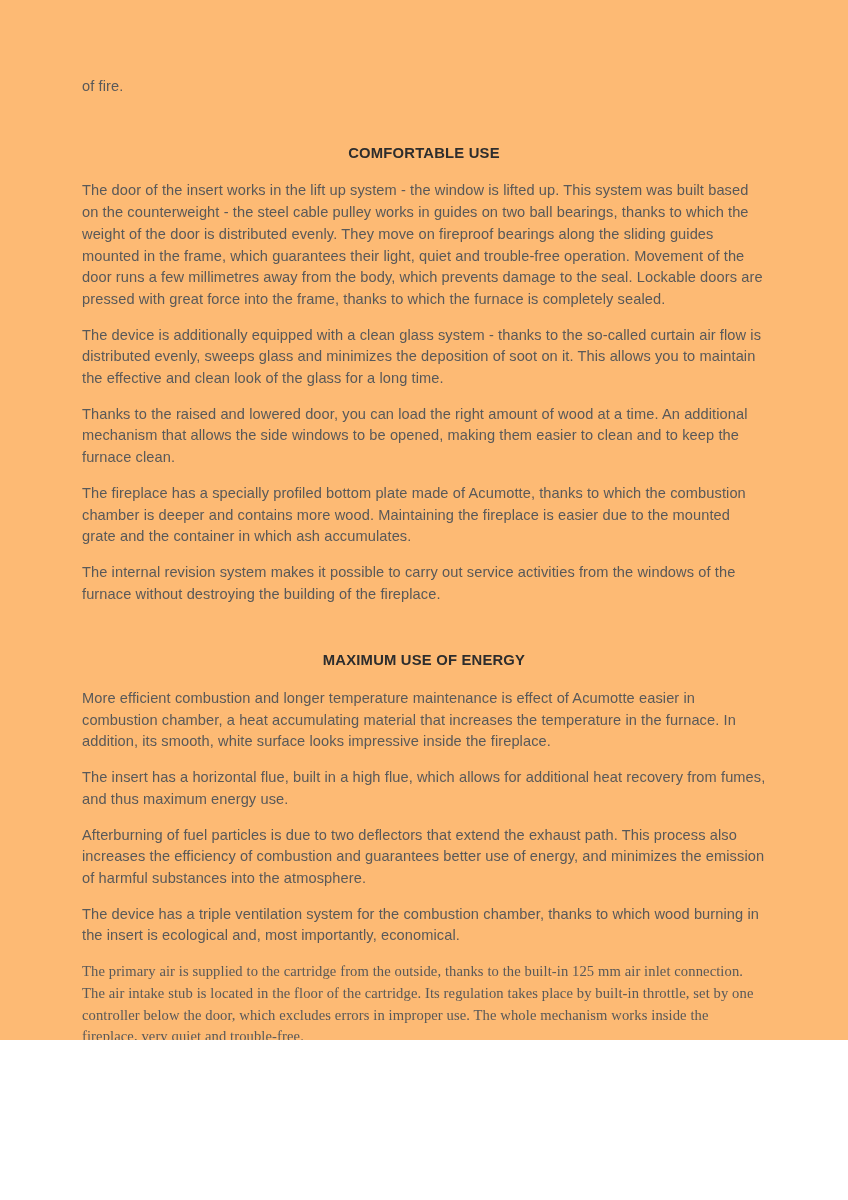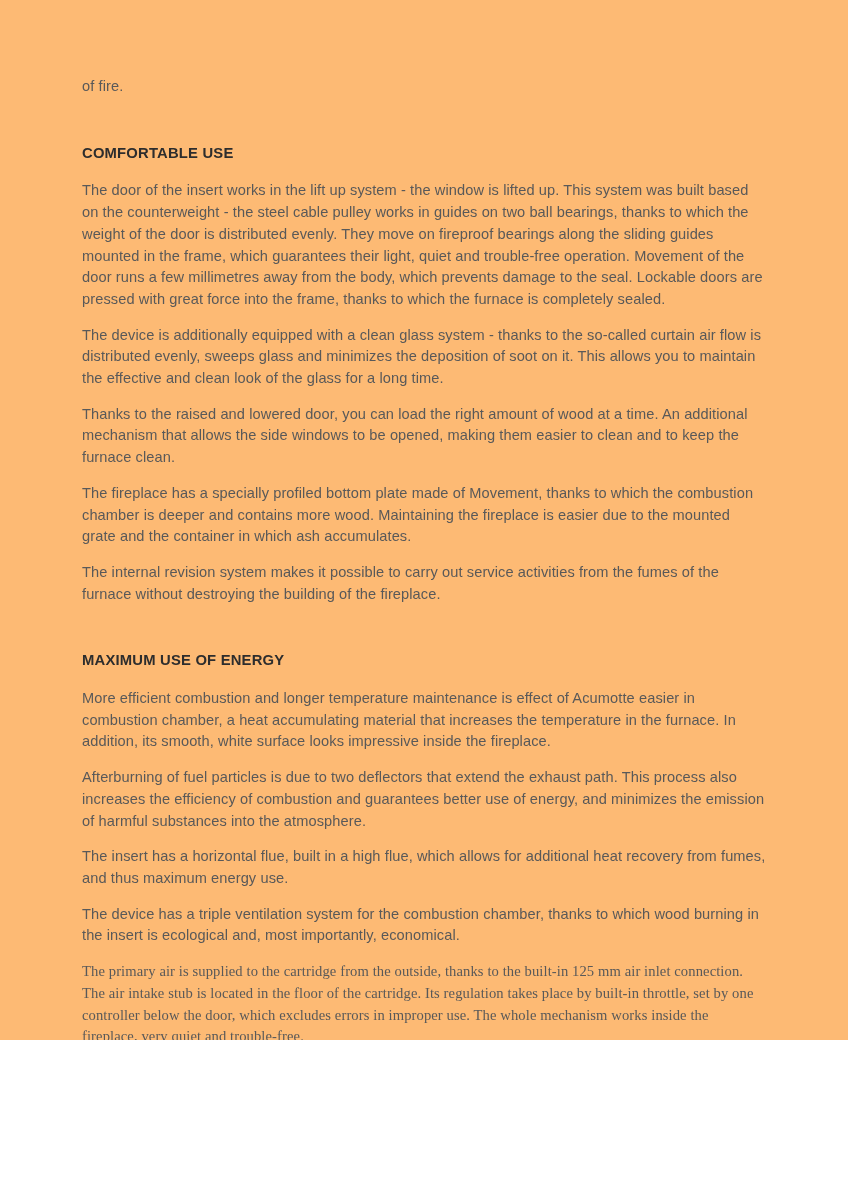--- a/index.html
+++ b/index.html
@@ -27,20 +27,21 @@
   }
   .intro-fragment {
     margin: 0 0 0 0;
   }
   .section-heading {
     margin: 45px 0 16px 0;
     font-size: 14.8px;
     font-weight: bold;
     color: #2d2d2d;
     letter-spacing: 0.2px;
+    text-align: center;
   }
   .para {
     margin: 0 0 14px 0;
   }
   .para:last-child {
     margin-bottom: 0;
     font-family: Liberation Serif, serif;
   }
 </style>
 </head>
@@ -49,25 +50,25 @@
 <div class="page">
   <div class="content">
 
     <p class="para intro-fragment">of fire.</p>
 
     <h2 class="section-heading">COMFORTABLE USE</h2>
 
     <p class="para">The door of the insert works in the lift up system - the window is lifted up. This system was built based on the counterweight - the steel cable pulley works in guides on two ball bearings, thanks to which the weight of the door is distributed evenly. They move on fireproof bearings along the sliding guides mounted in the frame, which guarantees their light, quiet and trouble-free operation. Movement of the door runs a few millimetres away from the body, which prevents damage to the seal. Lockable doors are pressed with great force into the frame, thanks to which the furnace is completely sealed.</p>
     <p class="para">The device is additionally equipped with a clean glass system - thanks to the so-called curtain air flow is distributed evenly, sweeps glass and minimizes the deposition of soot on it. This allows you to maintain the effective and clean look of the glass for a long time.</p>
     <p class="para">Thanks to the raised and lowered door, you can load the right amount of wood at a time. An additional mechanism that allows the side windows to be opened, making them easier to clean and to keep the furnace clean.</p>
-    <p class="para">The fireplace has a specially profiled bottom plate made of Movement, thanks to which the combustion chamber is deeper and contains more wood. Maintaining the fireplace is easier due to the mounted grate and the container in which ash accumulates.</p>
-    <p class="para">The internal revision system makes it possible to carry out service activities from the fumes of the furnace without destroying the building of the fireplace.</p>
+    <p class="para">The fireplace has a specially profiled bottom plate made of Acumotte, thanks to which the combustion chamber is deeper and contains more wood. Maintaining the fireplace is easier due to the mounted grate and the container in which ash accumulates.</p>
+    <p class="para">The internal revision system makes it possible to carry out service activities from the windows of the furnace without destroying the building of the fireplace.</p>
 
     <h2 class="section-heading">MAXIMUM USE OF ENERGY</h2>
 
     <p class="para">More efficient combustion and longer temperature maintenance is effect of Acumotte easier in combustion chamber, a heat accumulating material that increases the temperature in the furnace. In addition, its smooth, white surface looks impressive inside the fireplace.</p>
+    <p class="para">The insert has a horizontal flue, built in a high flue, which allows for additional heat recovery from fumes, and thus maximum energy use.</p>
     <p class="para">Afterburning of fuel particles is due to two deflectors that extend the exhaust path. This process also increases the efficiency of combustion and guarantees better use of energy, and minimizes the emission of harmful substances into the atmosphere.</p>
-    <p class="para">The insert has a horizontal flue, built in a high flue, which allows for additional heat recovery from fumes, and thus maximum energy use.</p>
     <p class="para">The device has a triple ventilation system for the combustion chamber, thanks to which wood burning in the insert is ecological and, most importantly, economical.</p>
     <p class="para">The primary air is supplied to the cartridge from the outside, thanks to the built-in 125 mm air inlet connection. The air intake stub is located in the floor of the cartridge. Its regulation takes place by built-in throttle, set by one controller below the door, which excludes errors in improper use. The whole mechanism works inside the fireplace, very quiet and trouble-free.</p>
 
   </div>
 </div>
 
 </body></html>

